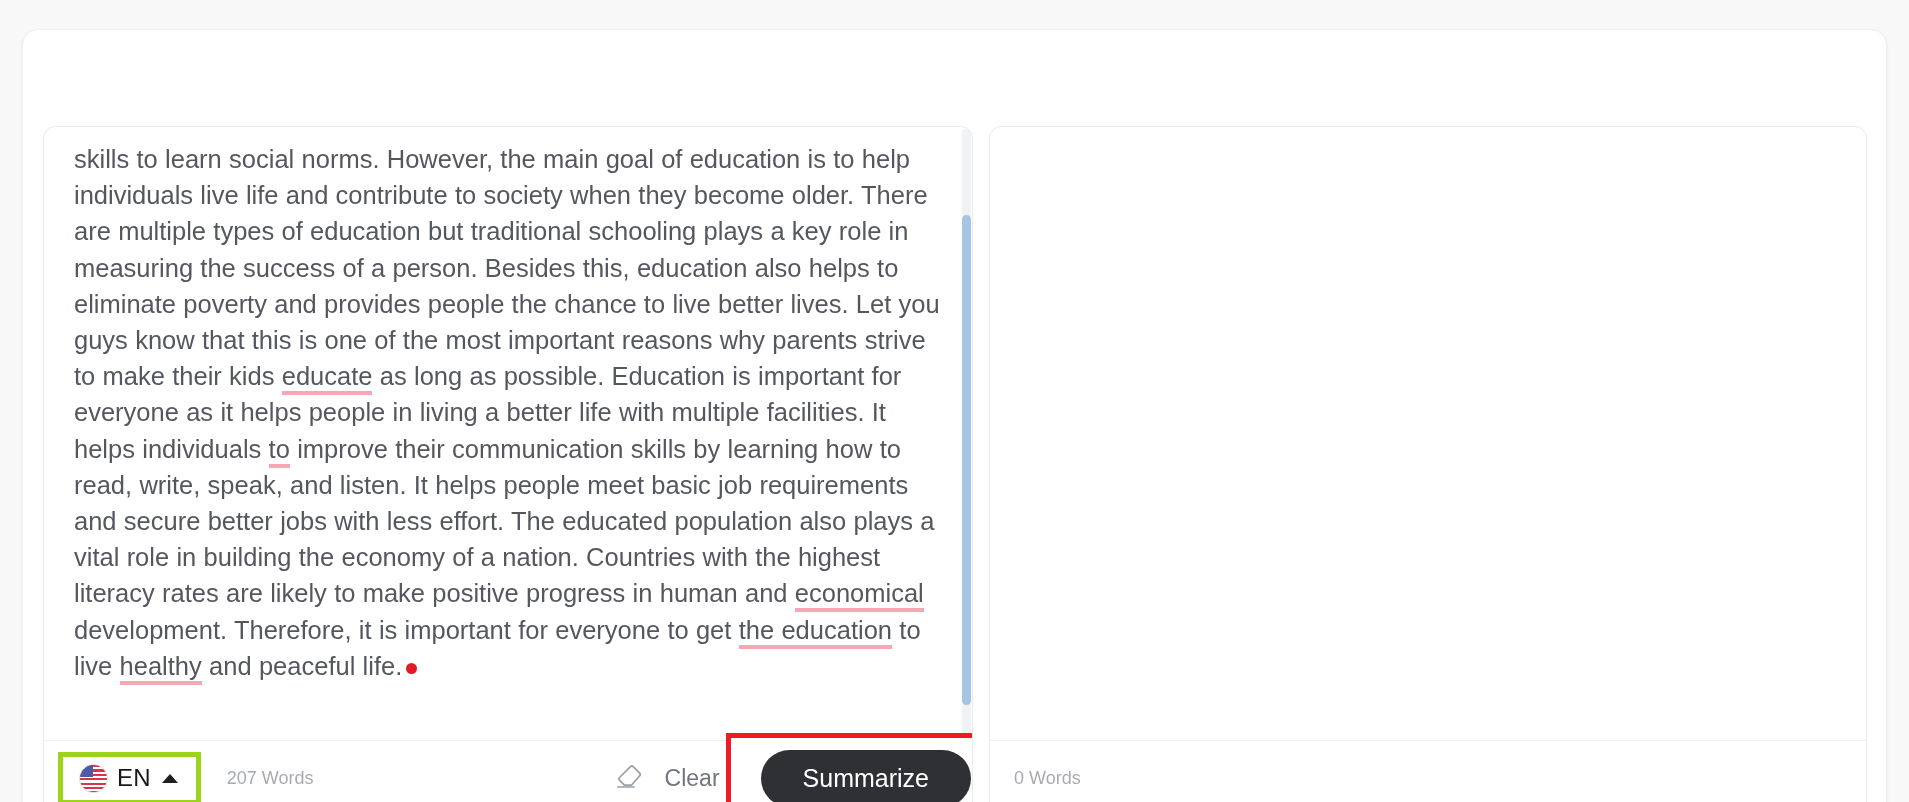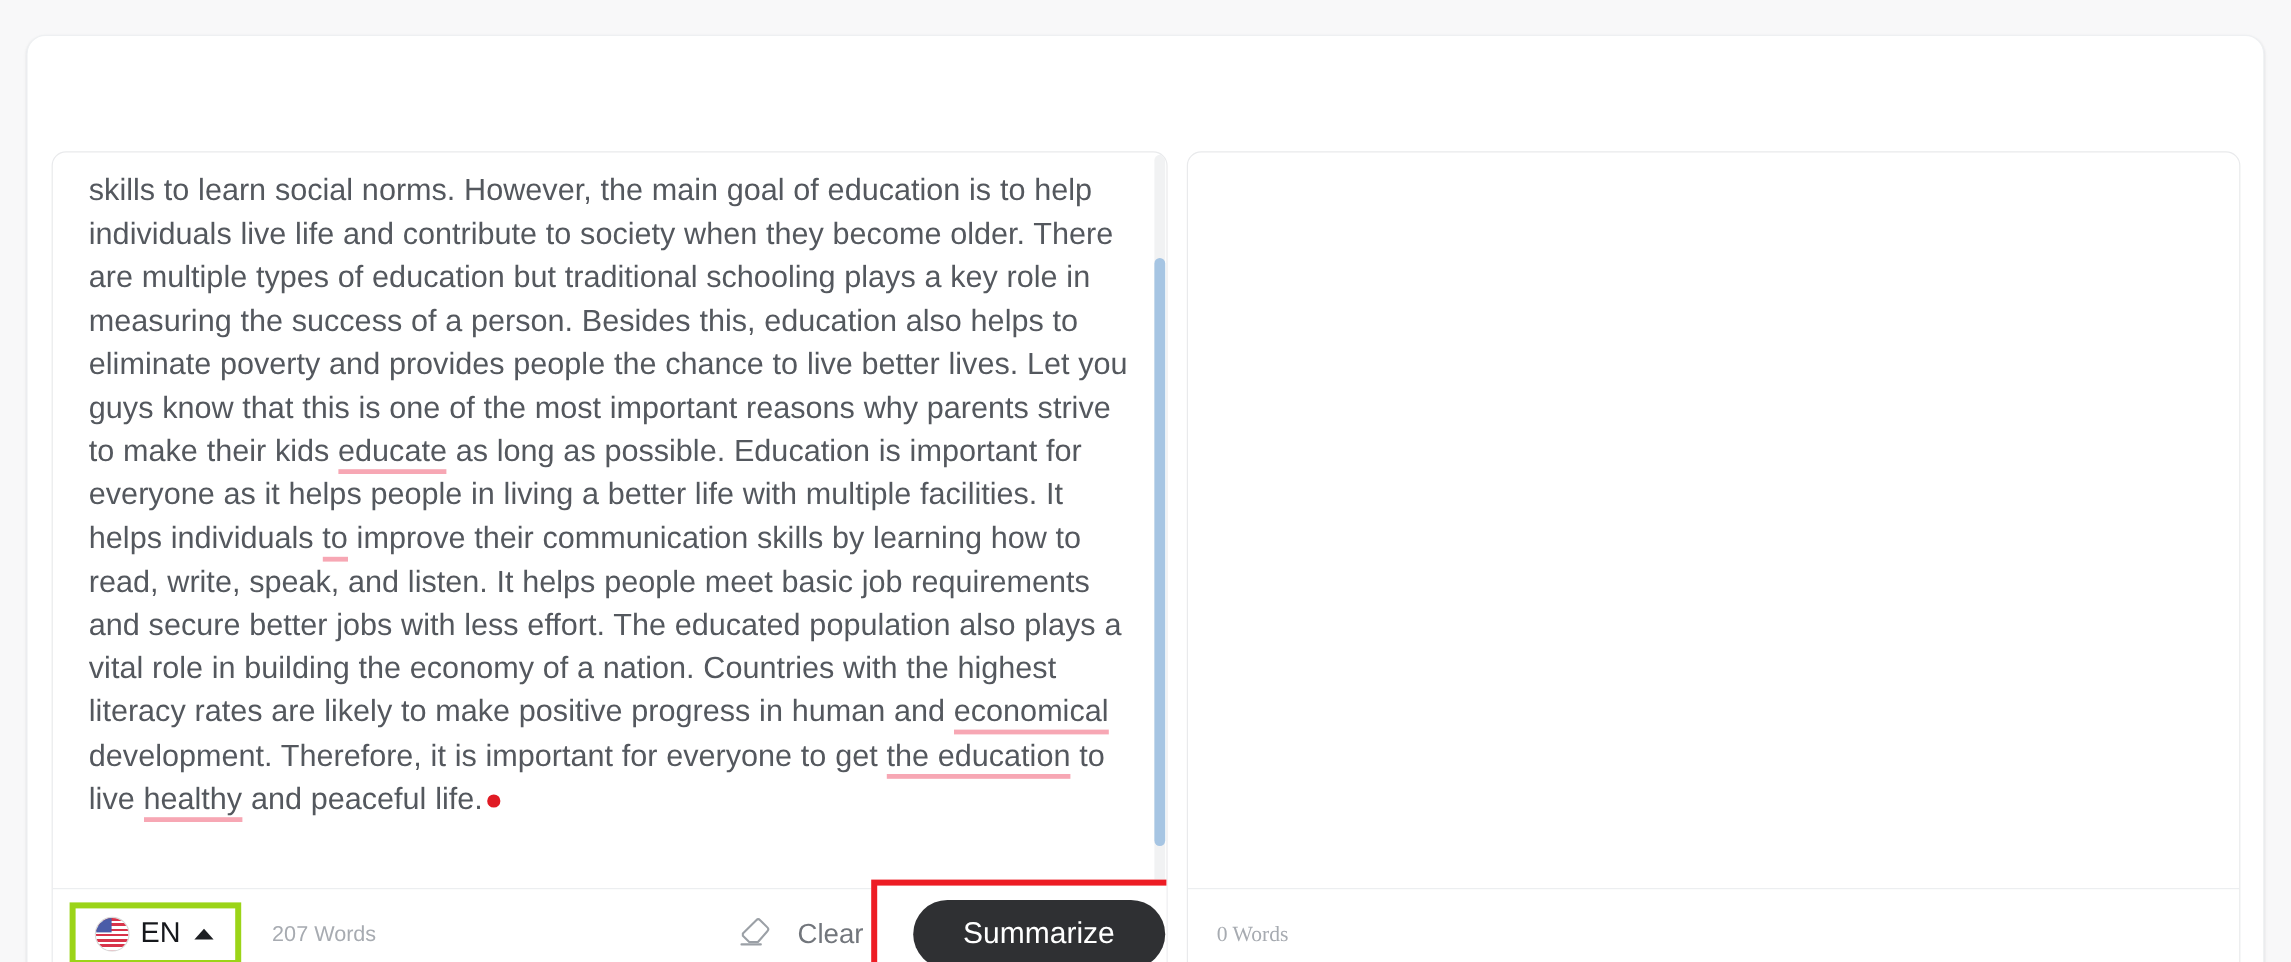--- a/index.html
+++ b/index.html
@@ -269,21 +269,21 @@
     background: #fff;
   }
   .hl-green .lang-select { margin-left: 6px; margin-right: 8px; }
 
   .word-count {
     font-size: 18px;
     color: #a7abb1;
     margin-left: 26px;
     white-space: nowrap;
   }
-  .word-count.right-pane { margin-left: 24px; font-family: Liberation Serif, serif; }
+  .word-count.right-pane { margin-left: 24px; }
 
   .footer-right {
     margin-left: auto;
     display: flex;
     align-items: center;
     gap: 0;
   }
   .clear-btn {
     display: flex;
     align-items: center;

